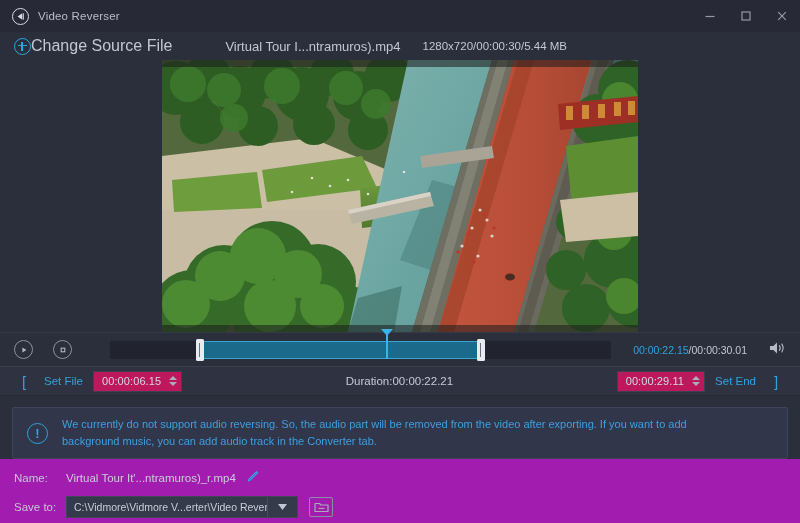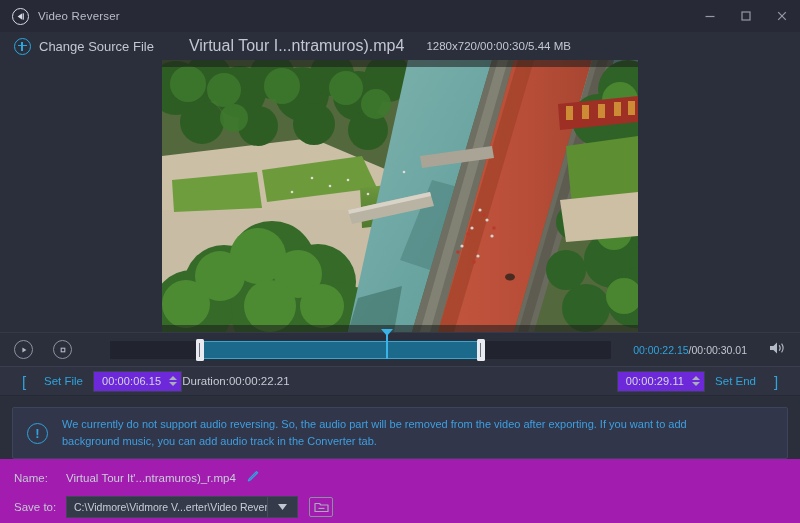--- a/index.html
+++ b/index.html
@@ -75,27 +75,26 @@
     border: 1.7px solid #29a8e0;
     position: relative;
     flex: none;
   }
   .plus-icon::before, .plus-icon::after {
     content: ""; position: absolute; background: #29a8e0;
   }
   .plus-icon::before { left: 3px; right: 3px; top: 6.2px; height: 1.6px; }
   .plus-icon::after  { top: 3px; bottom: 3px; left: 6.2px; width: 1.6px; }
   .change-src-label {
-    margin-left: 8px;
+    font-size: 16px;
+    color: #c3c7d2;
+  }
+  .file-name-top {
+    margin-left: 53px;
     font-size: 13px;
-    color: #c3c7d2;
-  }
-  .file-name-top {
-    margin-left: 35px;
-    font-size: 16px;
     color: #c3c7d2;
   }
   .file-meta-top {
     margin-left: 22px;
     font-size: 11.5px;
     color: #c3c7d2;
   }
 
   
   .preview-area {
@@ -217,21 +216,21 @@
     width: 20px;
     text-align: center;
   }
   .set-btn {
     color: #2fa4dd;
     font-size: 11.5px;
     padding: 0 10px;
     flex: none;
   }
   .time-field {
-    background: #6d28d9;
+    background: #be185d;
     border: 1px solid #3b4052;
     height: 21px;
     display: flex;
     align-items: center;
     padding: 0 4px 0 8px;
     flex: none;
   }
   .time-field .val {
     font-size: 11px;
     color: #d4d8e2;
@@ -243,21 +242,21 @@
     flex-direction: column;
     align-items: center;
     justify-content: center;
     line-height: 0;
     color: #a9aebb;
   }
   .stepper svg { display: block; }
   .stepper svg + svg { margin-top: 2px; }
   .duration-label {
     flex: 1;
-    text-align: left;
+    text-align: center;
     font-size: 11.5px;
     color: #c6cad5;
   }
 
   
   .notice {
     margin: 11px 12px 0 12px;
     background: #31364a;
     border: 1px solid #3e4considered;
     border: 1px solid #3e445a;

